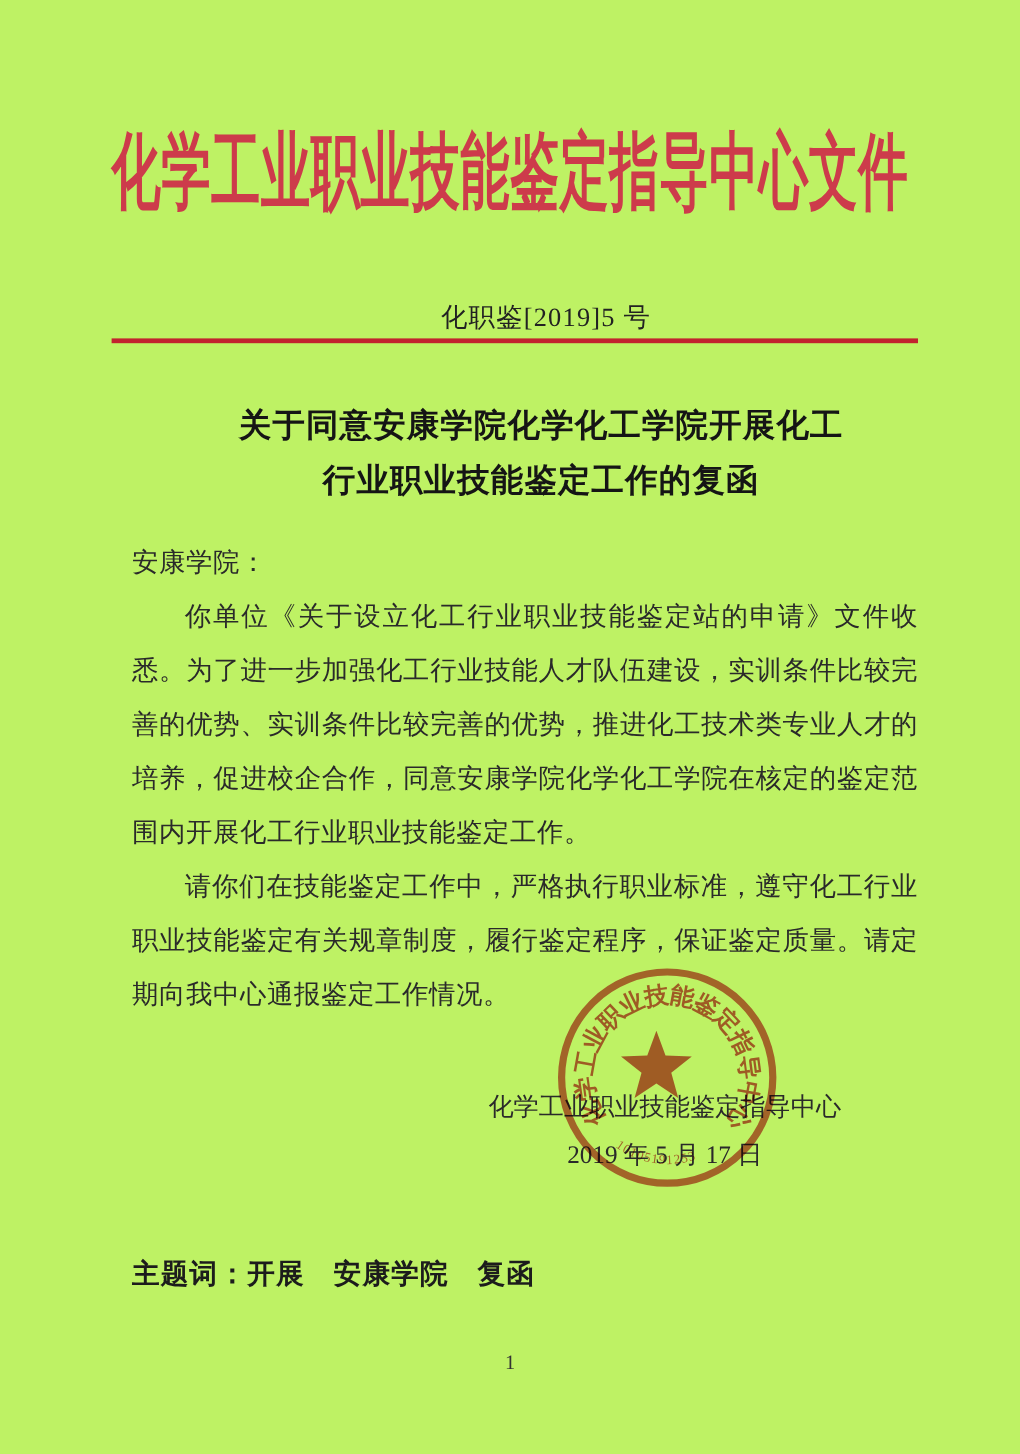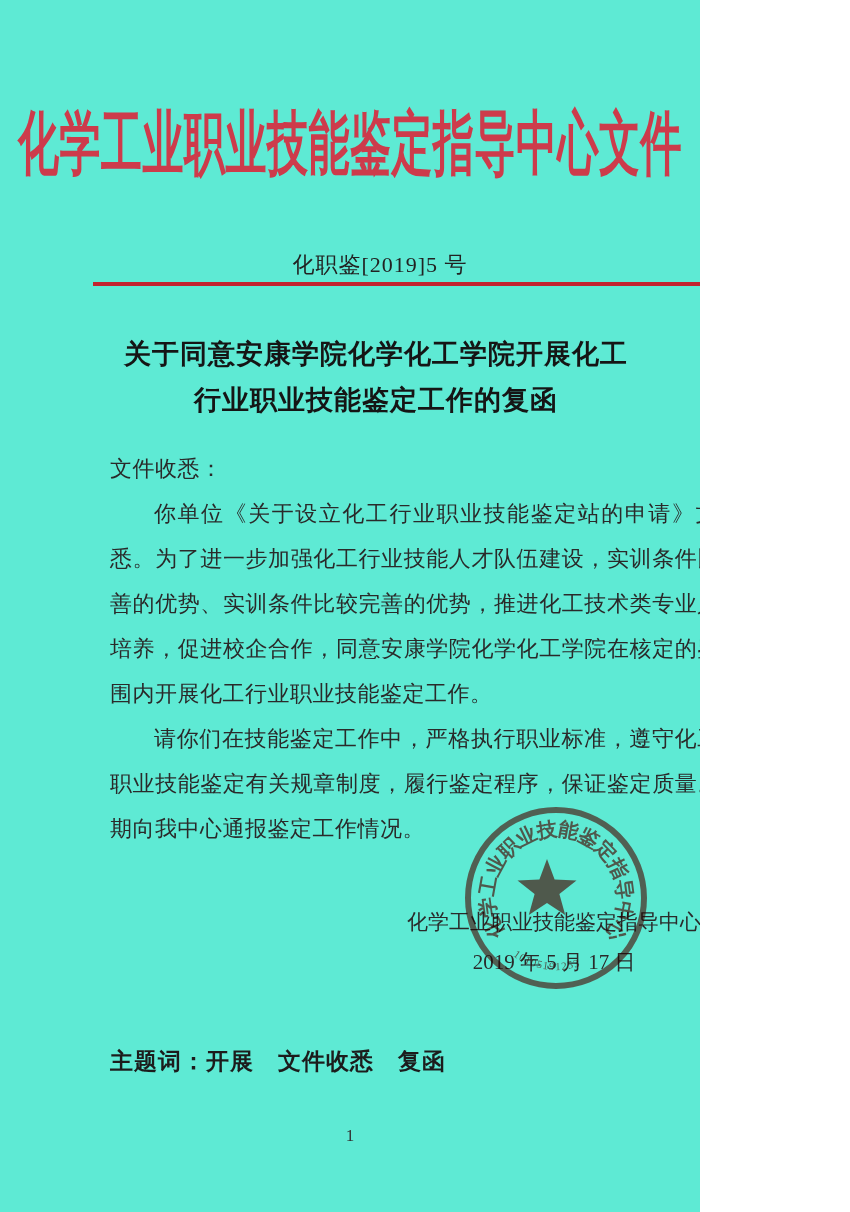--- a/index.html
+++ b/index.html
@@ -1,20 +1,20 @@
 <!DOCTYPE html>
 <html><head>
 <meta charset="utf-8">
 <style>
   html, body { margin: 0; padding: 0; }
   .page {
     position: relative;
-    width: 700px;
+    width: 850px;
     height: 1212px;
-    background: #5eead4;
+    background: #bef264;
     font-family: "Liberation Serif", serif;
     overflow: hidden;
     color: #262626;
   }
 
   
   .red-header {
     position: absolute;
     top: 109px;
     left: 0;
@@ -141,21 +141,21 @@
   <div class="doc-number">化职鉴[2019]5 号</div>
 
   <div class="red-line"></div>
 
   <div class="doc-title">
     <div>关于同意安康学院化学化工学院开展化工</div>
     <div>行业职业技能鉴定工作的复函</div>
   </div>
 
   <div class="body-text">
-    <p class="salutation">文件收悉：</p>
+    <p class="salutation">安康学院：</p>
     <p class="indent">你单位《关于设立化工行业职业技能鉴定站的申请》文件收悉。为了进一步加强化工行业技能人才队伍建设，实训条件比较完善的优势、实训条件比较完善的优势，推进化工技术类专业人才的培养，促进校企合作，同意安康学院化学化工学院在核定的鉴定范围内开展化工行业职业技能鉴定工作。</p>
     <p class="indent">请你们在技能鉴定工作中，严格执行职业标准，遵守化工行业职业技能鉴定有关规章制度，履行鉴定程序，保证鉴定质量。请定期向我中心通报鉴定工作情况。</p>
   </div>
 
   <div class="sign-block">
     <div>化学工业职业技能鉴定指导中心</div>
     <div>2019 年 5 月 17 日</div>
   </div>
 
   <svg class="seal" viewBox="0 0 220 220">
@@ -170,18 +170,18 @@
     </defs>
     <text font-size="20" fill="#cd403a" opacity="0.9" letter-spacing="-0.5" font-family="Liberation Serif, serif" font-weight="bold">
       <textPath href="#sealArc" startOffset="0">化学工业职业技能鉴定指导中心</textPath>
     </text>
     <text font-size="11" fill="#cd403a" opacity="0.85" letter-spacing="1" font-family="Liberation Serif, serif">
       <textPath href="#sealBottomArc" startOffset="4">10105191253</textPath>
     </text>
   </svg>
 
   <div class="subject">
-    <span>主题词：</span><span>开展　文件收悉　复函</span>
+    <span>主题词：</span><span>开展　安康学院　复函</span>
   </div>
 
   <div class="page-num">1</div>
 
 </div>
 
 </body></html>

